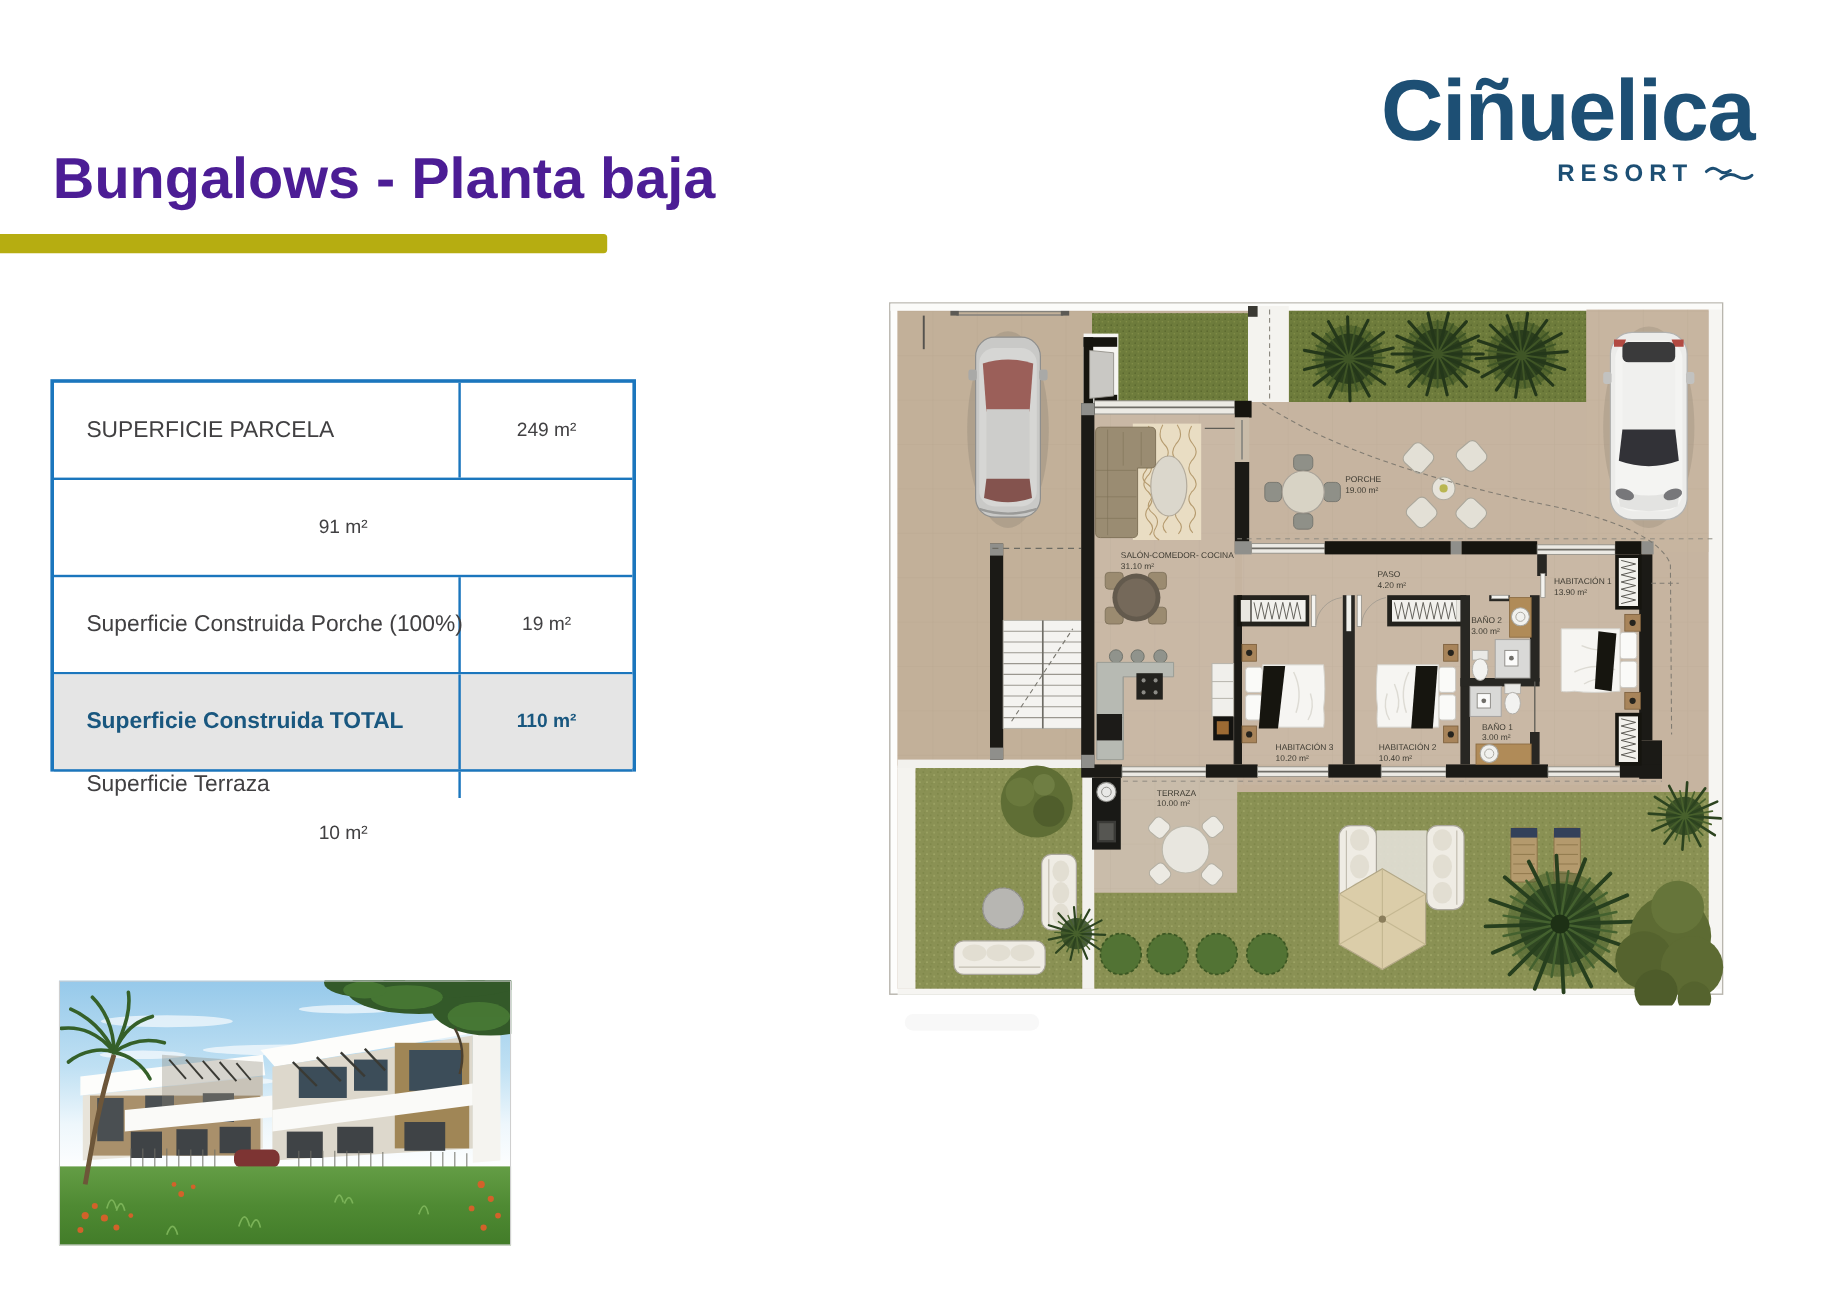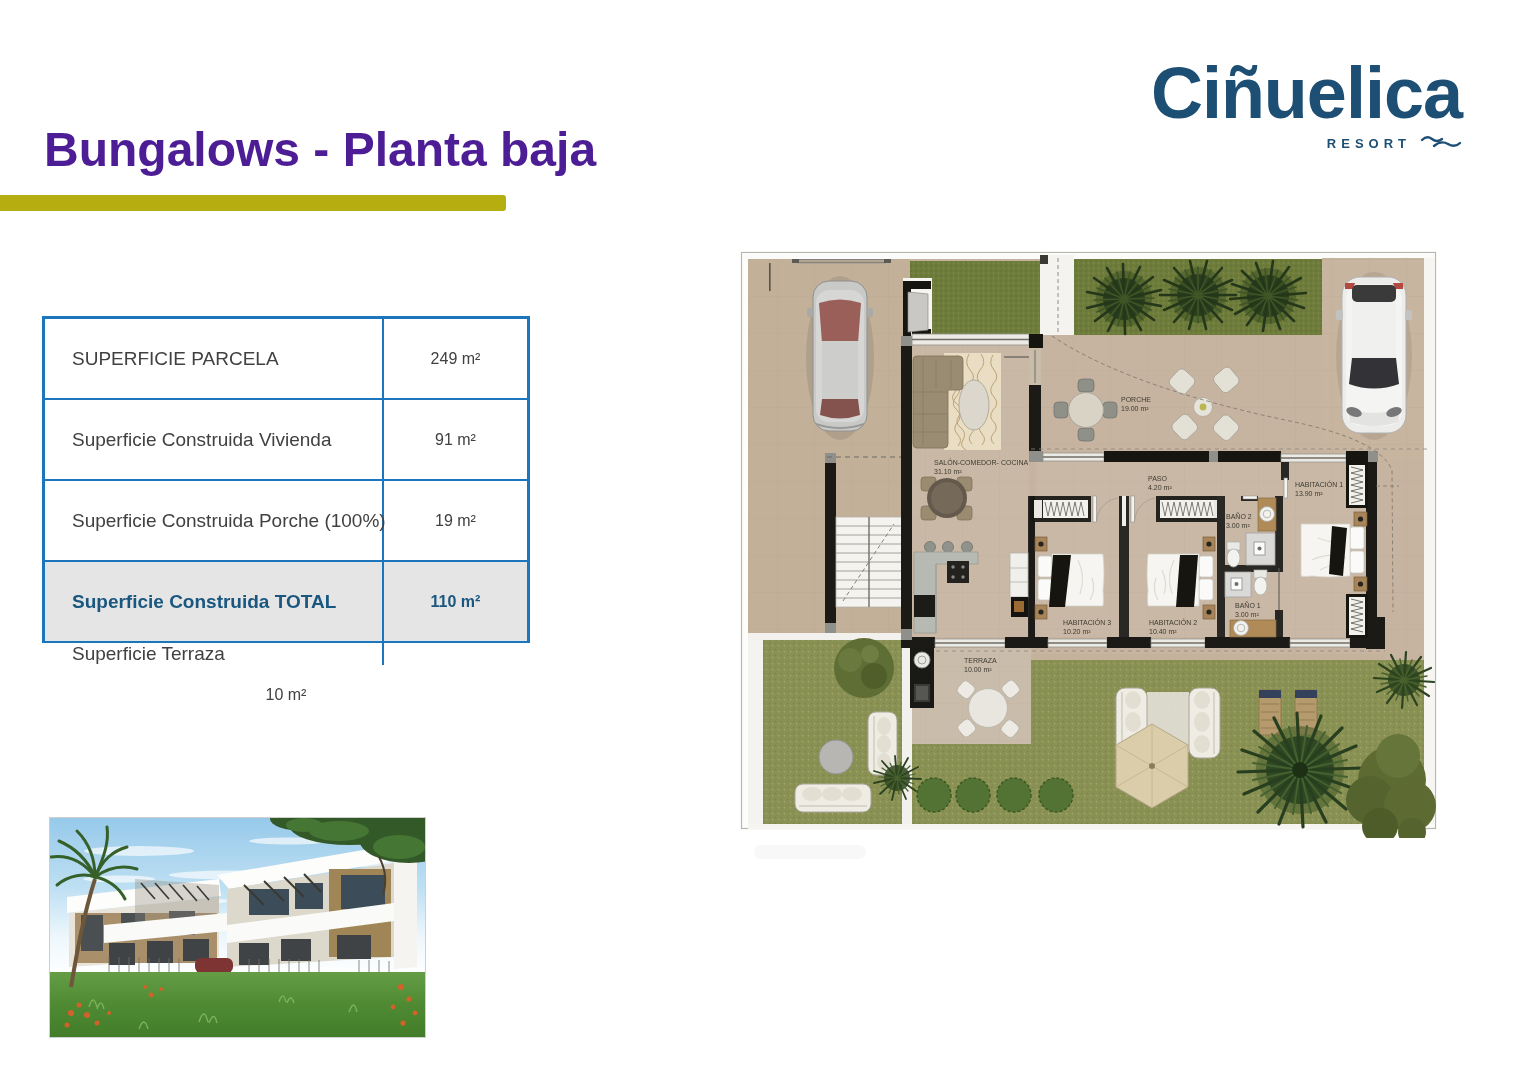--- a/index.html
+++ b/index.html
@@ -3,21 +3,21 @@
 <meta charset="utf-8">
 <style>
   html,body{margin:0;padding:0;background:#ffffff;}
   .page{position:relative;width:1526px;height:1080px;background:#ffffff;overflow:hidden;
         font-family:"Liberation Sans",sans-serif;}
   .title{position:absolute;left:44px;top:122px;font-size:48px;font-weight:700;
          color:#4c1d95;letter-spacing:0px;white-space:nowrap;}
   .accentbar{position:absolute;left:0;top:195px;width:506px;height:16px;background:#b6ad11;border-radius:0 3px 3px 0;}
   .logo{position:absolute;left:1140px;top:57px;width:322px;text-align:right;color:#1d4f74;}
   .logoname{font-size:72px;font-weight:700;letter-spacing:-1px;line-height:1;}
-  .logosub{margin-top:5px;font-size:13px;font-weight:700;letter-spacing:5px;
+  .logosub{margin-top:5px;font-size:20px;font-weight:700;letter-spacing:5px;
            display:flex;justify-content:flex-end;align-items:center;gap:9px;padding-right:0;}
   .stable{position:absolute;left:42px;top:316px;width:488px;height:327px;
           border:3px solid #1b76bd;box-sizing:border-box;}
   .srow{display:flex;box-sizing:border-box;height:81px;border-bottom:2.5px solid #1b76bd;}
   .srow:last-child{border-bottom:none;flex-direction:column;}
   .slabel{width:339px;box-sizing:border-box;display:flex;align-items:center;
           padding-left:27px;font-size:19px;color:#414042;border-right:2.5px solid #1b76bd;white-space:nowrap;}
   .sval{flex:1;display:flex;align-items:center;justify-content:center;font-size:16px;color:#414042;}
   .hl{background:#e5e5e5;}
   .hl .slabel,.hl .sval{font-weight:700;color:#19577f;}
@@ -41,21 +41,20 @@
     </svg>
       </div>
   </div>
 
   <div class="stable">
     <div class="srow">
         <div class="slabel">SUPERFICIE PARCELA</div>
         <div class="sval">249 m²</div>
       </div>
     <div class="srow">
-        <div class="slabel">Superficie Construida Vivienda</div>
         <div class="sval">91 m²</div>
       </div>
     <div class="srow">
         <div class="slabel">Superficie Construida Porche (100%)</div>
         <div class="sval">19 m²</div>
       </div>
     <div class="srow hl">
         <div class="slabel">Superficie Construida TOTAL</div>
         <div class="sval">110 m²</div>
       </div>

